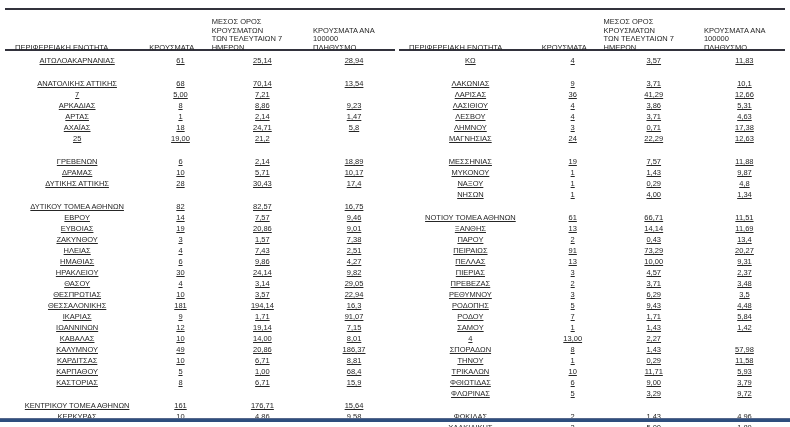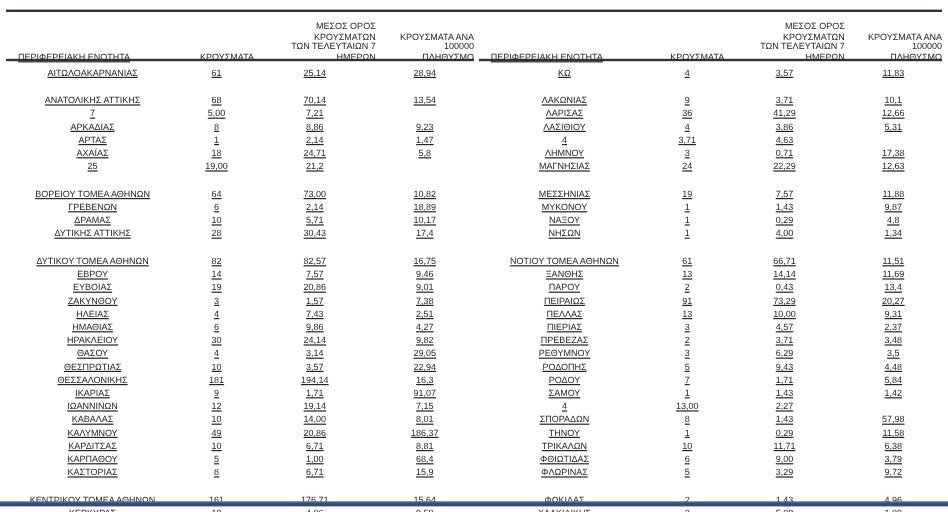--- a/index.html
+++ b/index.html
@@ -21,25 +21,25 @@
     display:grid;
     grid-template-columns:37% 16% 26% 21%;
     align-items:end;
     height:28px;
     padding-bottom:3px;
     border-bottom:2px solid #32323c;
   }
   .th{
     font-size:7.5px;
     line-height:8.5px;
-    text-align:right;
+    text-align:left;
     white-space:pre-line;
     color:#262626;
   }
-  .th.region{text-align:left;padding-left:10px;text-decoration:underline;}
+  .th.region{text-align:left;padding-left:10px;}
   .tbody{padding-top:4px;}
   .t-row{
     display:grid;
     grid-template-columns:37% 16% 26% 21%;
     height:11px;
     align-items:center;
     text-decoration:underline;
   }
   .row-gap{height:12px;}
   .cell{
@@ -105,26 +105,20 @@
             <span class="cell cell-avg7">24,71</span>
             <span class="cell cell-per100k">5,8</span>
           </div>
           <div class="t-row">
             <span class="cell cell-cases">25</span>
             <span class="cell cell-avg7">19,00</span>
             <span class="cell cell-per100k">21,2</span>
           </div>
           <div class="row-gap"></div>
           <div class="t-row">
-            <span class="cell cell-region">ΒΟΡΕΙΟΥ ΤΟΜΕΑ ΑΘΗΝΩΝ</span>
-            <span class="cell cell-cases">64</span>
-            <span class="cell cell-avg7">73,00</span>
-            <span class="cell cell-per100k">10,82</span>
-          </div>
-          <div class="t-row">
             <span class="cell cell-region">ΓΡΕΒΕΝΩΝ</span>
             <span class="cell cell-cases">6</span>
             <span class="cell cell-avg7">2,14</span>
             <span class="cell cell-per100k">18,89</span>
           </div>
           <div class="t-row">
             <span class="cell cell-region">ΔΡΑΜΑΣ</span>
             <span class="cell cell-cases">10</span>
             <span class="cell cell-avg7">5,71</span>
             <span class="cell cell-per100k">10,17</span>
@@ -284,20 +278,21 @@
             <span class="cell cell-avg7">41,29</span>
             <span class="cell cell-per100k">12,66</span>
           </div>
           <div class="t-row">
             <span class="cell cell-region">ΛΑΣΙΘΙΟΥ</span>
             <span class="cell cell-cases">4</span>
             <span class="cell cell-avg7">3,86</span>
             <span class="cell cell-per100k">5,31</span>
           </div>
           <div class="t-row">
+            <span class="cell cell-region">ΛΕΣΒΟΥ</span>
             <span class="cell cell-cases">4</span>
             <span class="cell cell-avg7">3,71</span>
             <span class="cell cell-per100k">4,63</span>
           </div>
           <div class="t-row">
             <span class="cell cell-region">ΛΗΜΝΟΥ</span>
             <span class="cell cell-cases">3</span>
             <span class="cell cell-avg7">0,71</span>
             <span class="cell cell-per100k">17,38</span>
           </div>
@@ -413,21 +408,21 @@
           <div class="t-row">
             <span class="cell cell-region">ΤΗΝΟΥ</span>
             <span class="cell cell-cases">1</span>
             <span class="cell cell-avg7">0,29</span>
             <span class="cell cell-per100k">11,58</span>
           </div>
           <div class="t-row">
             <span class="cell cell-region">ΤΡΙΚΑΛΩΝ</span>
             <span class="cell cell-cases">10</span>
             <span class="cell cell-avg7">11,71</span>
-            <span class="cell cell-per100k">6,38</span>
+            <span class="cell cell-per100k">5,93</span>
           </div>
           <div class="t-row">
             <span class="cell cell-region">ΦΘΙΩΤΙΔΑΣ</span>
             <span class="cell cell-cases">6</span>
             <span class="cell cell-avg7">9,00</span>
             <span class="cell cell-per100k">3,79</span>
           </div>
           <div class="t-row">
             <span class="cell cell-region">ΦΛΩΡΙΝΑΣ</span>
             <span class="cell cell-cases">5</span>

